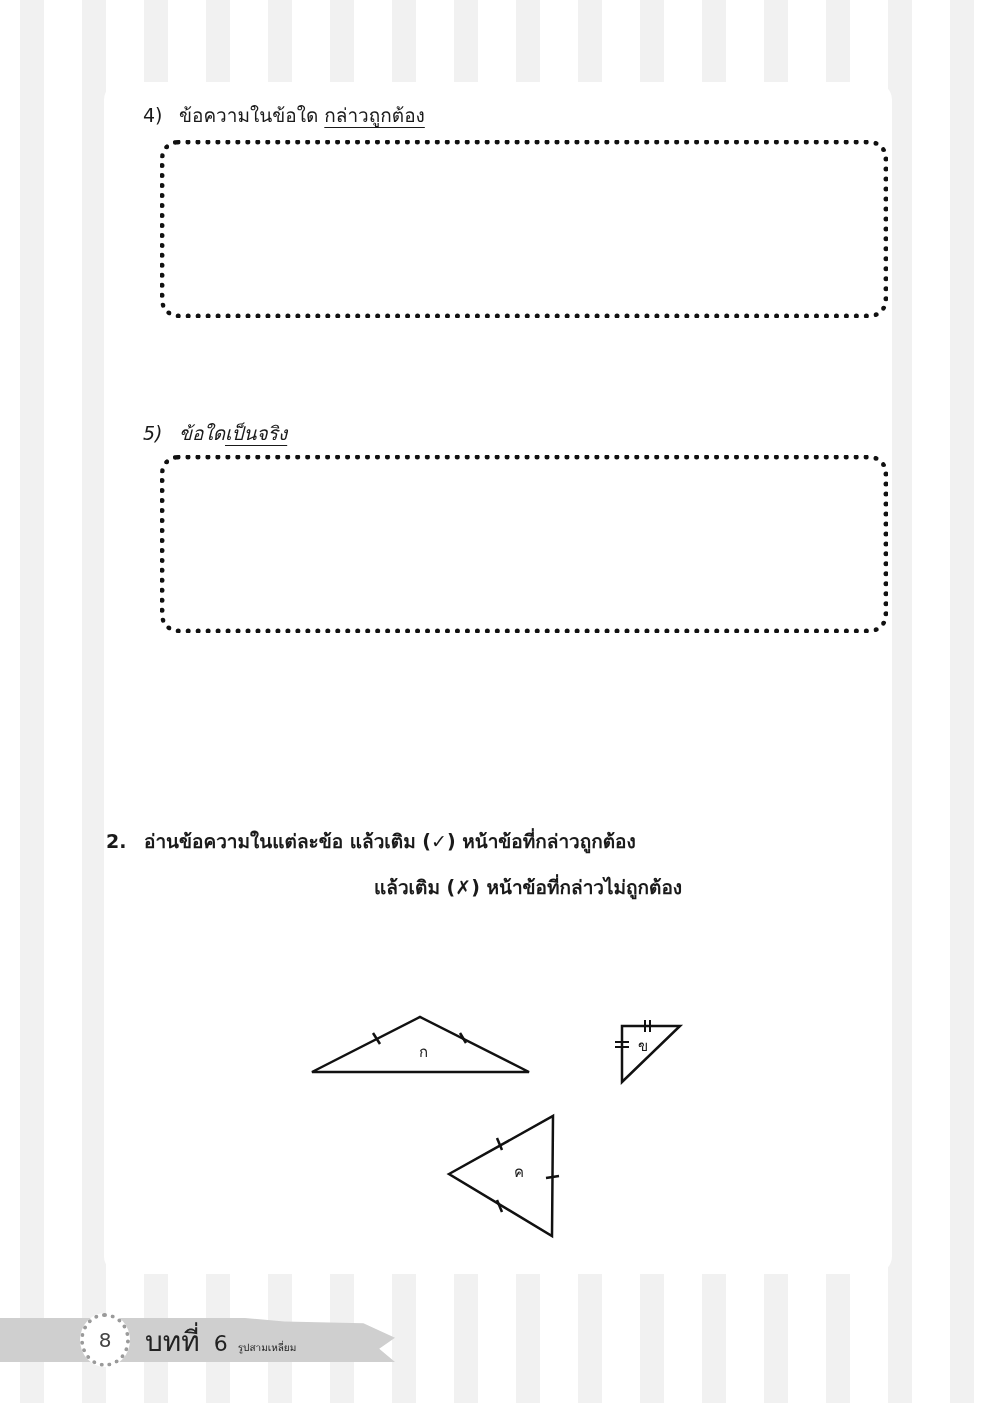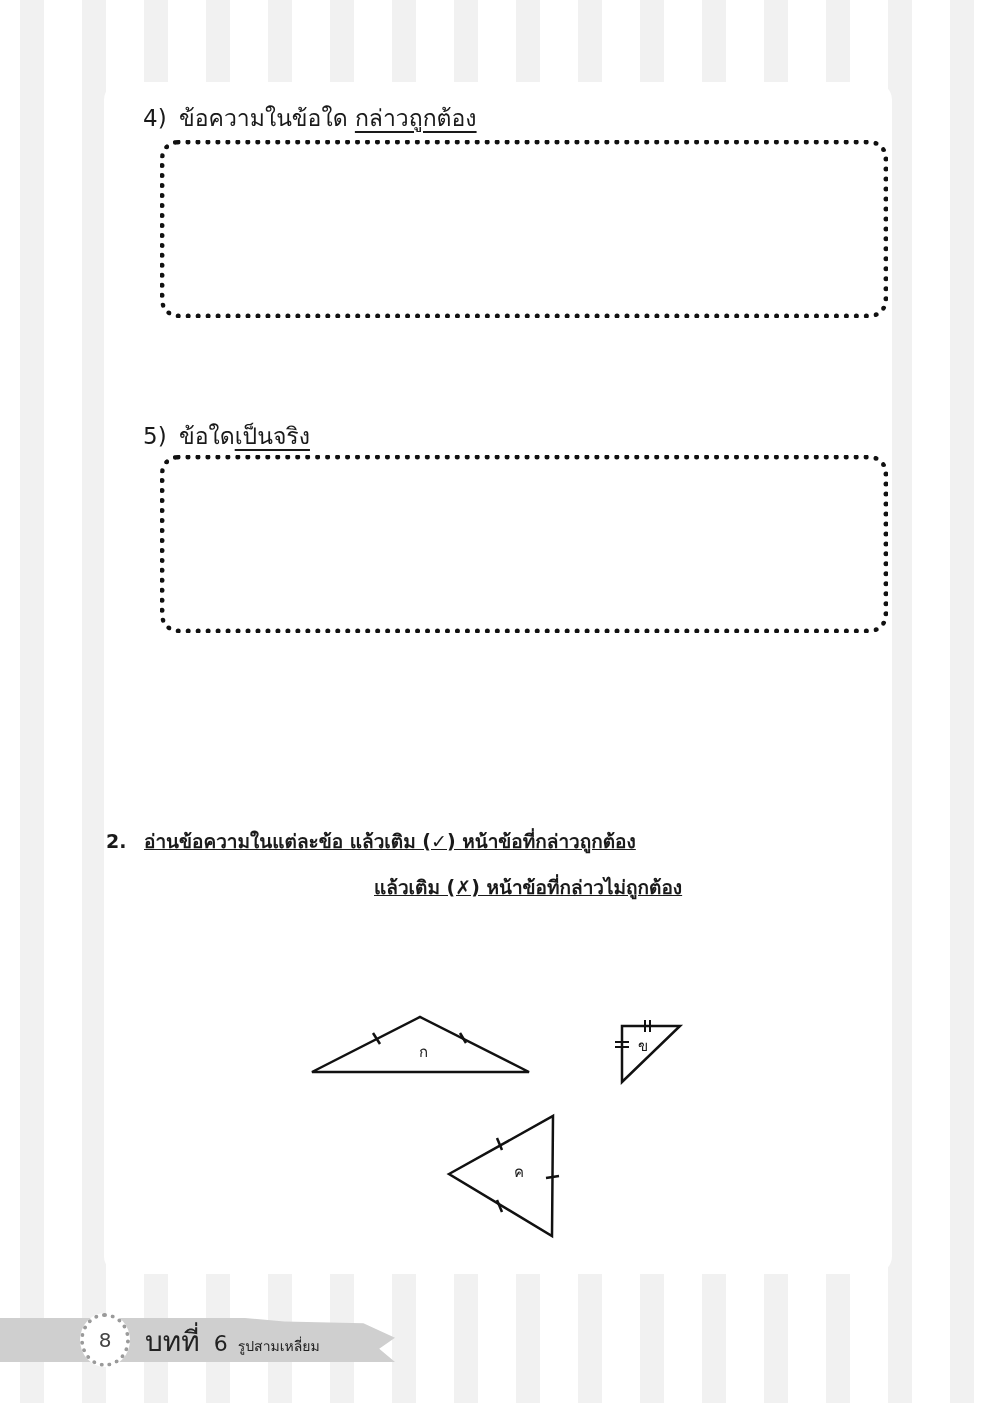--- a/index.html
+++ b/index.html
@@ -12,48 +12,48 @@
   .stripes {
     position: absolute; left: 0; top: 0; width: 992px; height: 1403px;
     background: repeating-linear-gradient(90deg, #ffffff 0px, #ffffff 20px, #f1f1f1 20px, #f1f1f1 44px, #ffffff 44px, #ffffff 62px);
     z-index: 0;
   }
   .sheet {
     position: absolute; left: 104px; top: 82px; width: 788px; height: 1192px;
     background: #ffffff; border-radius: 18px; z-index: 1;
   }
   .abs { position: absolute; z-index: 2; white-space: nowrap; }
-  .q { font-size: 23px; }
+  .q { font-size: 19px; }
   .u { text-decoration: underline; text-underline-offset: 5px; }
   .box {
     position: absolute; z-index: 2;
     border: 5px dotted #111; border-radius: 18px; box-sizing: border-box;
   }
   .item { position: absolute; font-size: 19px; white-space: nowrap; }
   .item .num { display: inline-block; width: 36px; }
   .choice { position: absolute; font-size: 19px; white-space: nowrap; }
   .choice .lbl { display: inline-block; width: 36px; }
-  .bold { font-weight: bold; font-size: 19px; text-decoration: underline; }
+  .bold { font-weight: bold; font-size: 19px; }
   .shape-svg { position: absolute; z-index: 2; }
   .footer-band {
     position: absolute; left: 0; top: 1318px; width: 395px; height: 44px;
     background: #cfcfcf; z-index: 2;
     clip-path: polygon(0 0, 62% 0, 72% 8%, 92% 12%, 100% 45%, 96% 70%, 100% 100%, 0 100%);
   }
   .page-circle {
     position: absolute; left: 80px; top: 1313px; width: 50px; height: 54px;
     border-radius: 50%; background: #ffffff; border: 4px dotted #9a9a9a;
     box-sizing: border-box; z-index: 3;
     display: flex; align-items: center; justify-content: center;
     font-size: 20px; color: #444;
   }
   .chapter { position: absolute; left: 145px; top: 1319px; z-index: 3; white-space: nowrap; color: #222; }
   .chapter .big { font-size: 28px; }
   .chapter .numc { font-size: 22px; margin-left: 14px; }
-  .chapter .small { font-size: 14px; margin-left: 10px; }
+  .chapter .small { font-size: 10px; margin-left: 10px; }
 </style>
 </head>
 <body>
 
 <div class="stripes"></div>
 <div class="sheet"></div>
 
 <div class="abs q" style="left:143px; top:100px;">
   <span style="display:inline-block;width:36px;">4)</span><span>ข้อความในข้อใด </span><span class="u">กล่าวถูกต้อง</span>
 </div>
@@ -62,21 +62,21 @@
 <div class="item" style="left:180px; top:155px;"><span class="num">(1)</span><span>รูปสามเหลี่ยมที่มีมุมทั้งสามเป็นมุมแหลม คือ สามเหลี่ยมมุมแหลม</span></div>
 <div class="item" style="left:180px; top:197px;"><span class="num">(2)</span><span>รูปสามเหลี่ยมที่มีด้านทั้งสามด้านยาวไม่เท่ากัน คือ สามเหลี่ยมด้านเท่า</span></div>
 <div class="item" style="left:180px; top:239px;"><span class="num">(3)</span><span>รูปสามเหลี่ยมที่มีมุมฉาก 1 มุม คือ สามเหลี่ยมมุมฉาก</span></div>
 <div class="item" style="left:180px; top:281px;"><span class="num">(4)</span><span>รูปสามเหลี่ยมที่มีมุมป้าน 1 มุม คือ สามเหลี่ยมหน้าจั่ว</span></div>
 
 <div class="choice" style="left:180px; top:334px;"><span class="lbl">ก.</span><span>ข้อ (1), (2) และ (3)</span></div>
 <div class="choice" style="left:512px; top:334px;"><span class="lbl">ข.</span><span>ข้อ (1), (2) และ (4)</span></div>
 <div class="choice" style="left:180px; top:376px;"><span class="lbl">ค.</span><span>ข้อ (2) และ (4)</span></div>
 <div class="choice" style="left:512px; top:376px;"><span class="lbl">ง.</span><span>ข้อ (1) และ (3)</span></div>
 
-<div class="abs q" style="left:143px; top:418px;">
+<div class="abs q" style="left:143px; top:418px;font-style:italic;">
   <span style="display:inline-block;width:36px;">5)</span><span>ข้อใด</span><span class="u">เป็นจริง</span>
 </div>
 
 <div class="box" style="left:160px; top:455px; width:728px; height:178px;"></div>
 <div class="item" style="left:180px; top:471px;"><span class="num">(1)</span><span>รูปสามเหลี่ยมด้านเท่า เป็นรูปสามเหลี่ยมมุมแหลม</span></div>
 <div class="item" style="left:180px; top:513px;"><span class="num">(2)</span><span>รูปสามเหลี่ยมมุมป้าน อาจเป็นรูปสามเหลี่ยมหน้าจั่วได้</span></div>
 <div class="item" style="left:180px; top:555px;"><span class="num">(3)</span><span>รูปสามเหลี่ยมหน้าจั่ว เป็นรูปที่มีแกนสมมาตร 3 แกน</span></div>
 <div class="item" style="left:180px; top:597px;"><span class="num">(4)</span><span>รูปสามเหลี่ยมมุมฉากทุกรูป เป็นรูปที่ไม่มีแกนสมมาตร</span></div>
 
 <div class="choice" style="left:180px; top:651px;"><span class="lbl">ก.</span><span>ข้อความที่กล่าวถูกต้องมี 1 ข้อความ</span></div>

